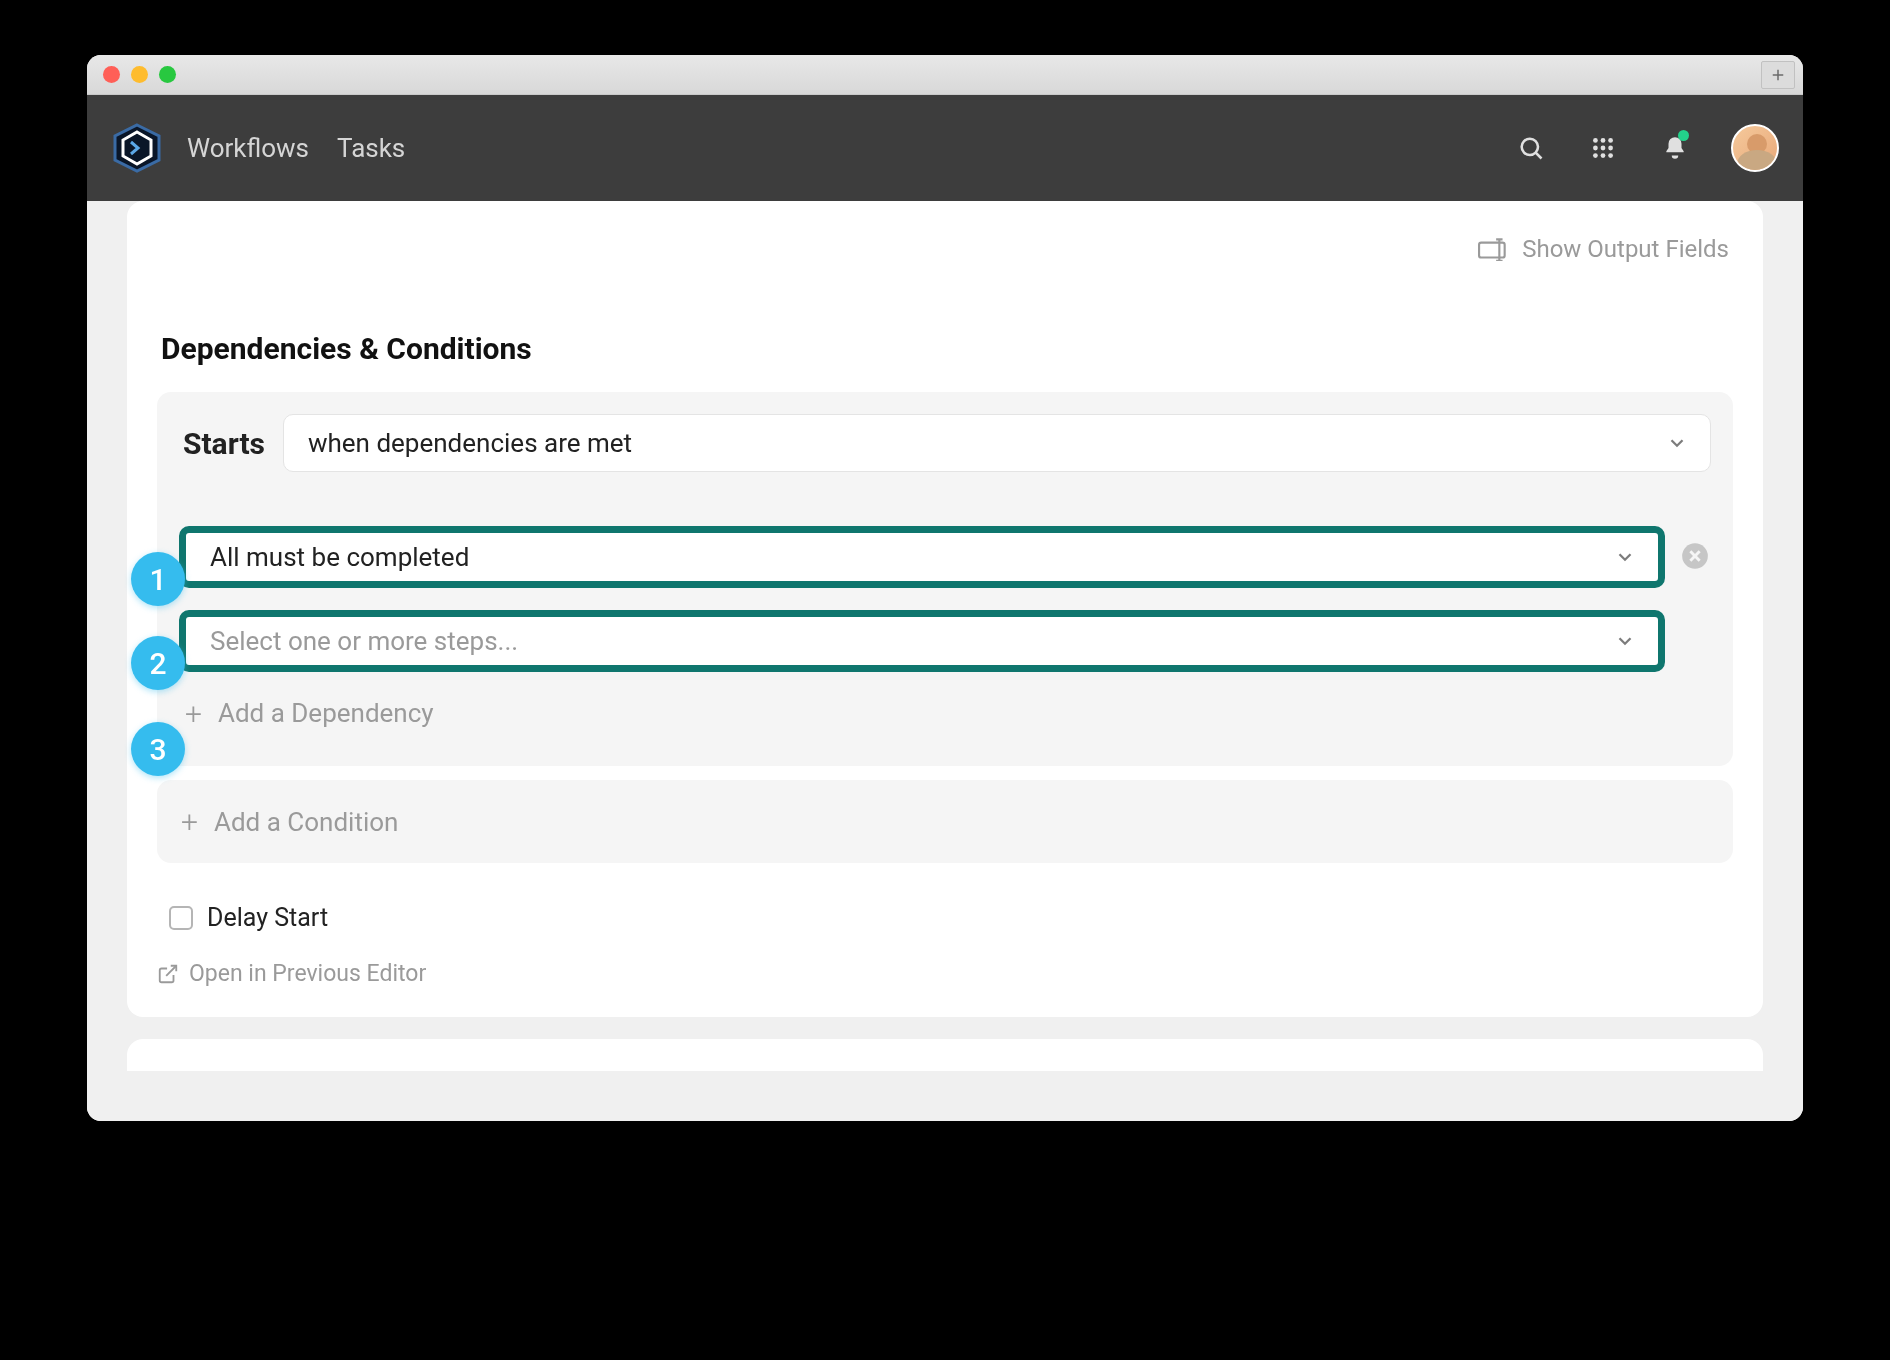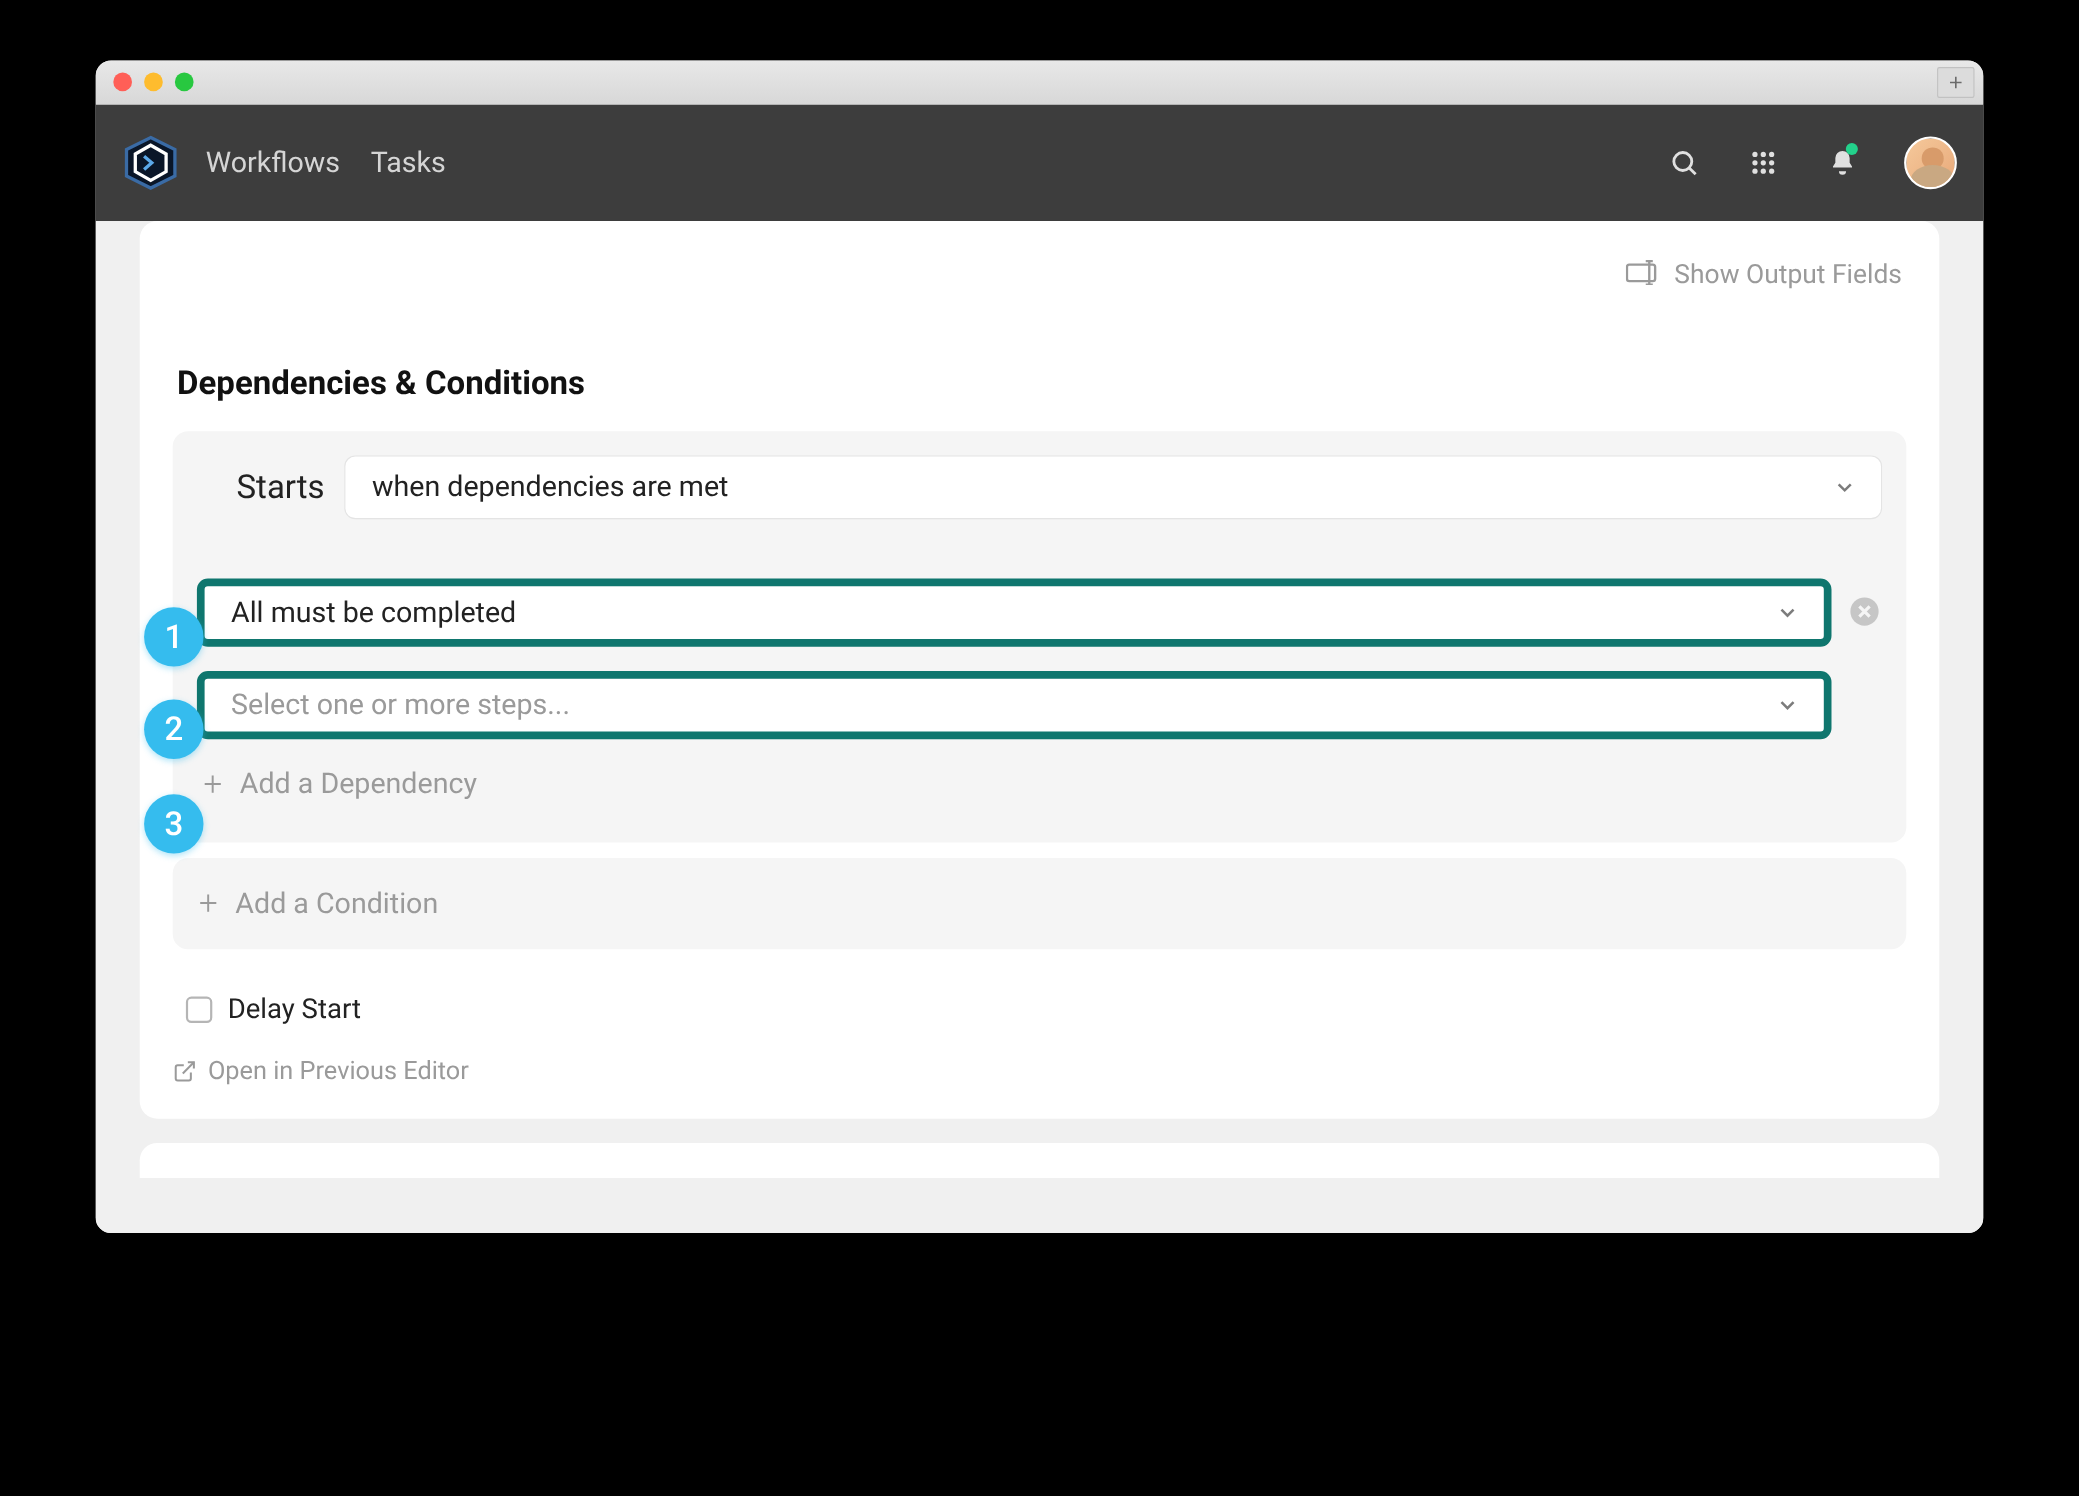--- a/index.html
+++ b/index.html
@@ -133,21 +133,21 @@
       padding: 12px 24px 18px 24px;
       margin: 0 6px;
       display: flex;
       align-items: center;
       gap: 14px;
       color: #a8a8a8;
     }
     .output-fields-row {
       display: flex;
       justify-content: flex-end;
-      align-items: flex-start;
+      align-items: center;
       gap: 12px;
       color: #9a9a9a;
       font-size: 24px;
       padding: 34px 4px 0 0;
     }
     .section-title {
       font-size: 30px;
       font-weight: 700;
       color: #111;
       margin-top: 68px;
@@ -161,24 +161,23 @@
       position: relative;
     }
     .starts-row {
       display: flex;
       align-items: center;
       gap: 18px;
       margin-bottom: 54px;
     }
     .starts-label {
       font-size: 30px;
-      font-weight: 400;
+      font-weight: 700;
       color: #222;
       padding-left: 4px;
-      margin-left: 32px;
     }
     .select {
       flex: 1;
       background: #fff;
       border: 1px solid #e4e4e4;
       border-radius: 10px;
       height: 58px;
       display: flex;
       align-items: center;
       padding: 0 24px;

